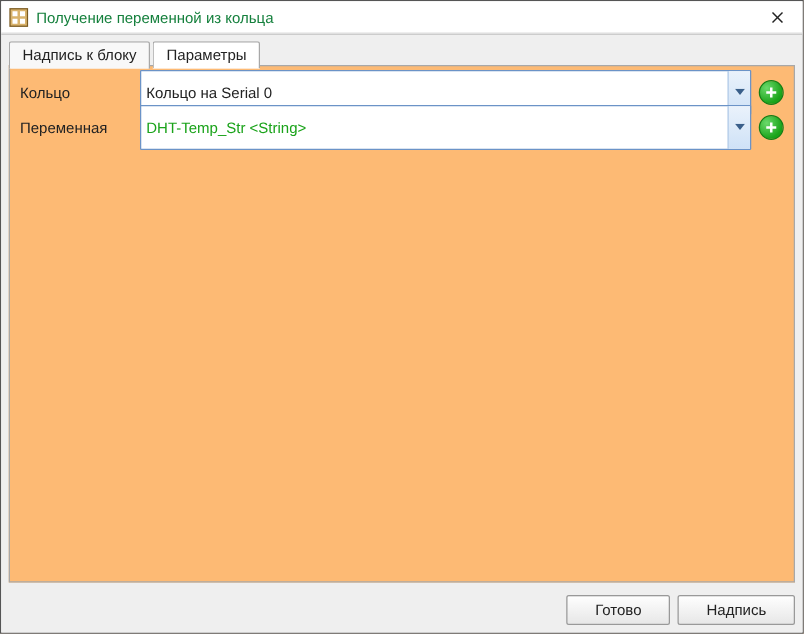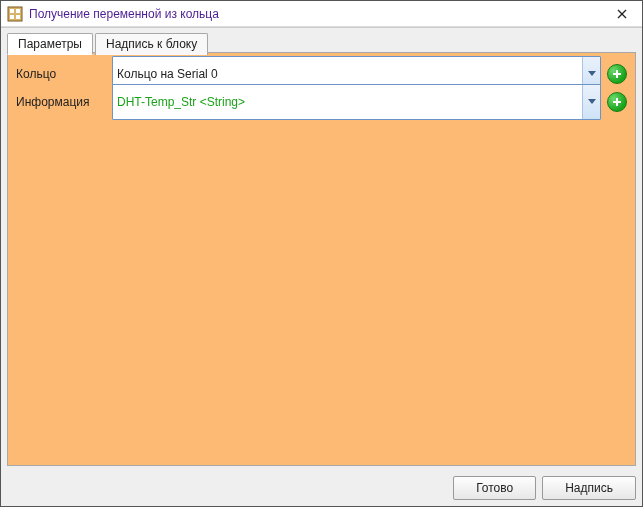--- a/index.html
+++ b/index.html
@@ -26,21 +26,21 @@
     position: relative;
   }
   .titlebar .app-icon {
     width: 16px; height: 16px;
     margin-right: 6px;
     display: inline-flex;
     align-items: center; justify-content: center;
   }
   .titlebar .title {
     font-size: 12px;
-    color: #4c1d95;
+    color: #15803d;
   }
   .titlebar .close {
     position: absolute;
     right: 0; top: 0;
     width: 40px; height: 26px;
     display: flex;
     align-items: center; justify-content: center;
     cursor: pointer;
   }
   .titlebar .close svg { stroke: #222; }
@@ -183,25 +183,25 @@
     <svg width="10" height="10" viewBox="0 0 10 10">
       <line x1="1" y1="1" x2="9" y2="9" stroke-width="1.2"></line>
       <line x1="9" y1="1" x2="1" y2="9" stroke-width="1.2"></line>
     </svg>
   </div>
 </div>
 
 <div class="dialog-body">
 
   <div class="tabs">
+    <div class="tab">
+      <span>Надпись к блоку</span>
+    </div>
     <div class="tab active">
       <span>Параметры</span>
-    </div>
-    <div class="tab">
-      <span>Надпись к блоку</span>
     </div>
   </div>
 
   <div class="tab-panel">
 
     <div class="form-row">
       <div class="form-label">Кольцо</div>
       <div class="combo">
         <div class="combo-text">Кольцо  на Serial 0</div>
         <div class="combo-btn">
@@ -212,21 +212,21 @@
       </div>
       <div class="add-btn">
         <svg width="10" height="10" viewBox="0 0 10 10">
           <rect x="4" y="1" width="2" height="8" fill="#fff"></rect>
           <rect x="1" y="4" width="8" height="2" fill="#fff"></rect>
         </svg>
       </div>
     </div>
 
     <div class="form-row">
-      <div class="form-label">Информация</div>
+      <div class="form-label">Переменная</div>
       <div class="combo green-text">
         <div class="combo-text">DHT-Temp_Str &lt;String&gt;</div>
         <div class="combo-btn">
           <svg width="8" height="6" viewBox="0 0 8 6">
             <polygon points="0,0 8,0 4,5" fill="#3a5f8a"></polygon>
           </svg>
         </div>
       </div>
       <div class="add-btn">
         <svg width="10" height="10" viewBox="0 0 10 10">

